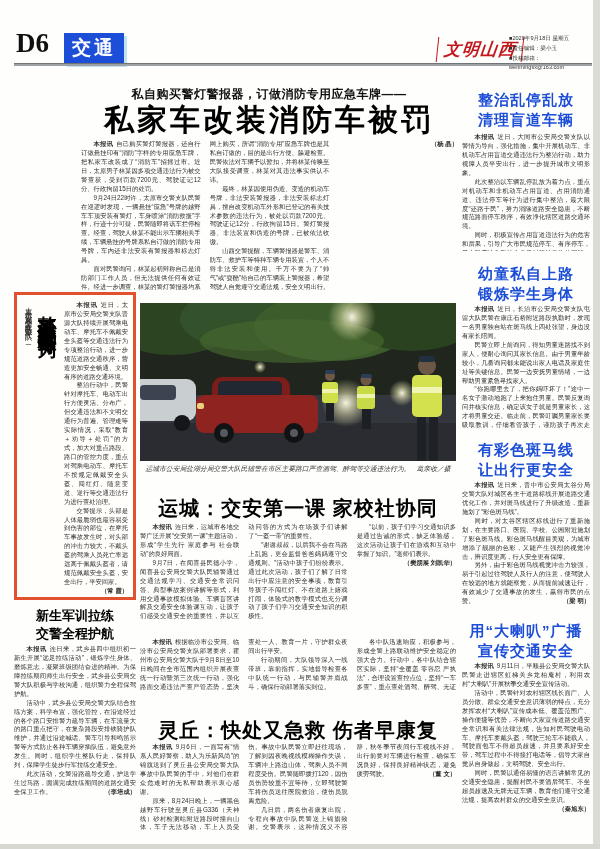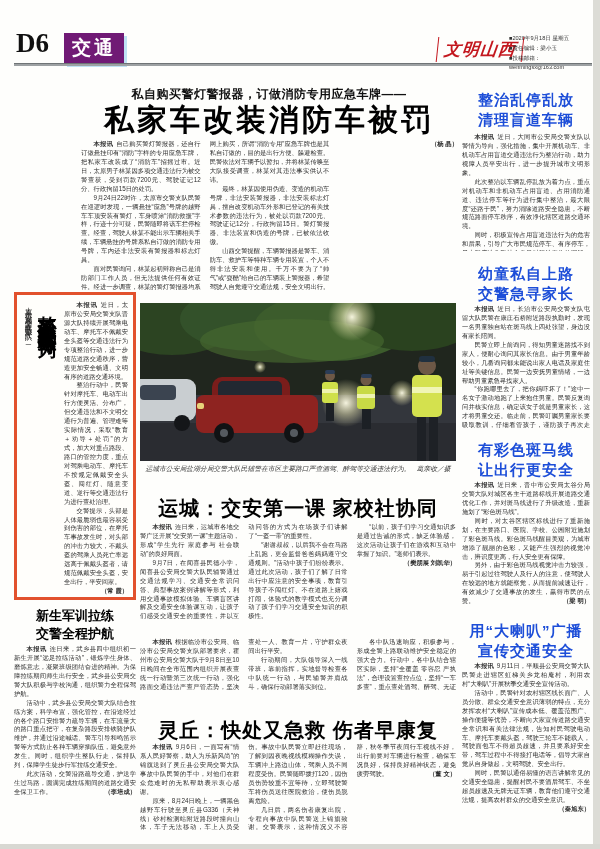--- a/index.html
+++ b/index.html
@@ -4,21 +4,21 @@
 <style>
   html,body{margin:0;padding:0;background:#ffffff;}
   .page{position:relative;width:600px;height:849px;background:#fefefc;overflow:hidden;
         font-family:"Liberation Sans",sans-serif;color:#222;}
   .abs{position:absolute;}
   .edge-r{position:absolute;right:0;top:0;width:7px;height:849px;background:#dcdcd6;}
   .edge-b{position:absolute;left:0;bottom:0;width:600px;height:5px;background:#d8d8d2;}
 
   
   #hdr-edition{left:16px;top:28px;font-family:"Liberation Serif",serif;font-size:27px;font-weight:bold;color:#101010;}
-  #hdr-badge{left:64px;top:33px;background:#701a75;color:#fff;font-size:19px;font-weight:bold;
+  #hdr-badge{left:64px;top:33px;background:#1d4ed8;color:#fff;font-size:19px;font-weight:bold;
              padding:2px 8px 3px;letter-spacing:3px;box-shadow:3px 3px 0 #bfe2f4;}
   #hdr-mast{left:437px;top:37px;color:#c3171e;font-family:"Liberation Serif",serif;
             font-size:17px;font-weight:bold;font-style:italic;transform:skewX(-6deg);
             border-left:1px solid #c3171e;border-right:1px solid #c3171e;padding:1px 6px;letter-spacing:1px;}
   #hdr-info{left:509px;top:34px;width:86px;font-size:5.6px;line-height:1.75;color:#333;}
   #hdr-rule{left:14px;top:63px;width:578px;height:2px;background:#9da1a3;border-top:1px solid #6f7476;}
 
   
   #mk{left:80px;top:86px;width:378px;text-align:center;font-size:12px;font-weight:bold;letter-spacing:0.5px;color:#111;}
   #mh{left:80px;top:100px;width:378px;text-align:center;font-size:30px;font-weight:900;letter-spacing:3px;color:#000;}
@@ -197,21 +197,21 @@
 
   <div class="abs h2" id="r1-h">整治乱停乱放
 清理盲道车辆</div>
   <div class="abs bt" id="r1-b">
     <p><b class="lead">本报讯</b><span>近日，大同市公安局交警支队以警情为导向，强化措施，集中开展机动车、非机动车占用盲道交通违法行为整治行动，助力视障人员平安出行，进一步提升城市文明形象。</span></p>
     <p>此次整治以车辆乱停乱放为着力点，重点对机动车和非机动车占用盲道、占用消防通道、违法停车等行为进行集中整治，最大限度“还路于民”，努力消除道路安全隐患，不断规范路面停车秩序，有效净化辖区道路交通环境。</p>
     <p><span>同时，积极宣传占用盲道违法行为的危害和后果，引导广大市民规范停车、有序停车，最大限度地争取社会各界对整治工作的理解、支持和配合。</span></p>
   </div>
 
   <div class="abs h2" id="r2-h">幼童私自上路
-交警急寻家长</div>
+锻炼学生身体</div>
   <div class="abs bt" id="r2-b">
     <p><b class="lead">本报讯</b><span>近日，长治市公安局交警支队屯留大队民警在康庄石桥附近路段执勤时，发现一名男童独自站在斑马线上四处张望，身边没有家长陪同。</span></p>
     <p>民警立即上前询问，得知男童迷路找不到家人，便耐心询问其家长信息。由于男童年龄较小，几番询问都未能说出家人电话及家庭住址等关键信息。民警一边安抚男童情绪，一边帮助男童紧急寻找家人。</p>
     <p><span>“你跑哪里去了，把你妈吓坏了！”途中一名女子激动地跑了上来抱住男童。民警反复询问并核实信息，确定该女子就是男童家长，这才将男童交还。临走前，民警叮嘱男童家长要吸取教训，仔细看管孩子，谨防孩子再次走失。</span></p>
   </div>
 
   <div class="abs h2" id="r3-h">有彩色斑马线
 让出行更安全</div>
   <div class="abs bt" id="r3-b">
     <p><b class="lead">本报讯</b><span>近日来，晋中市公安局太谷分局交警大队对城区各主干道路标线开展道路交通优化工作，并对斑马线进行了升级改造，重新施划了“彩色斑马线”。</span></p>

